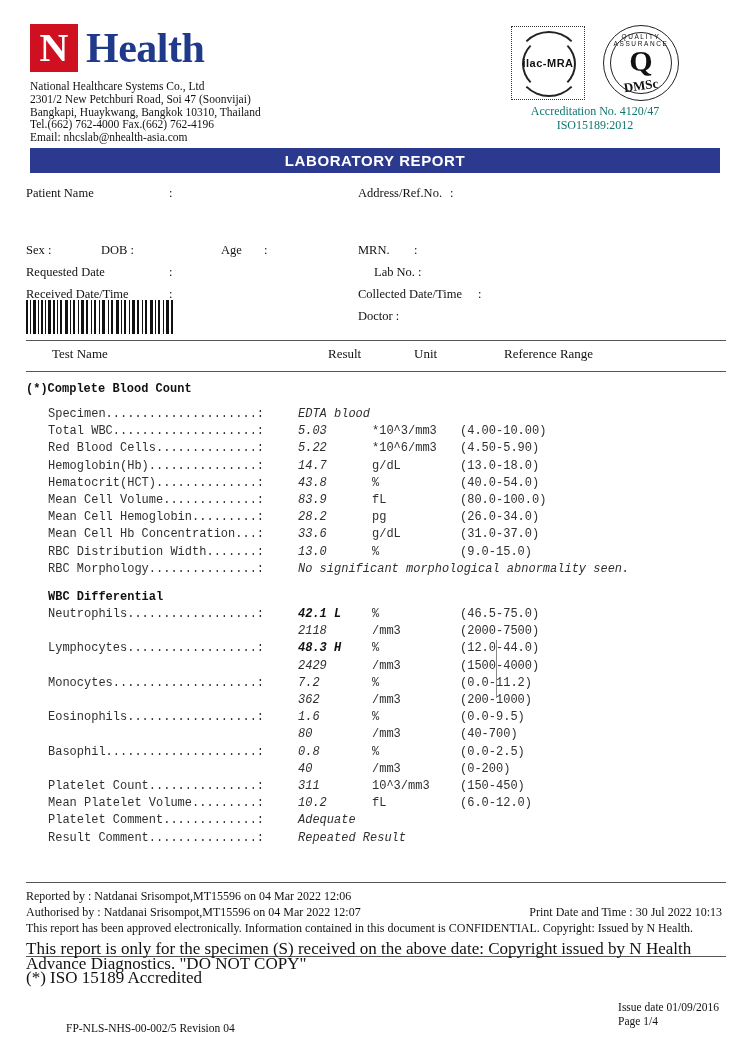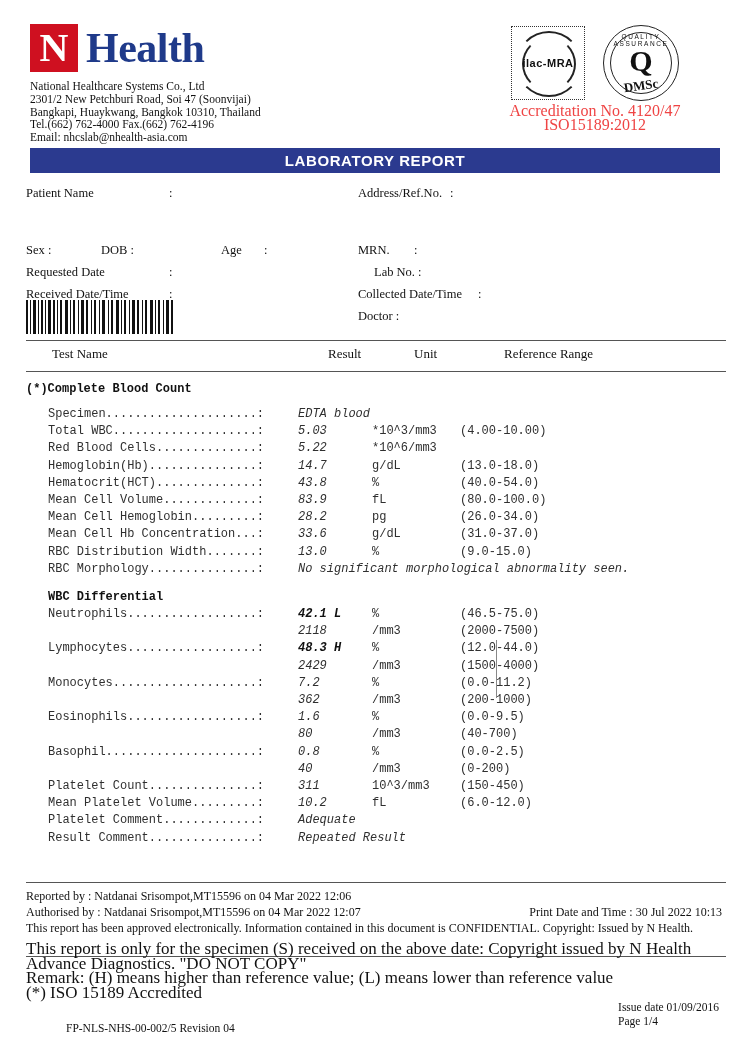--- a/index.html
+++ b/index.html
@@ -144,23 +144,23 @@
     bottom: 6px; left: 0; right: 0;
     text-align: center;
     font-size: 13px;
     font-weight: bold;
     font-family: "Liberation Serif", serif;
     color: #111;
     transform: rotate(-8deg);
   }
   .accred-lines {
     margin-top: 2px;
-    font-size: 16px;
+    font-size: 12px;
     line-height: 14px;
-    color: #ef4444;
+    color: #0f766e;
   }
 
   
   .title-bar {
     position: absolute;
     left: 30px; top: 148px;
     width: 690px; height: 25px;
     background: #2b3a8f;
     color: #ffffff;
     font-family: "Liberation Sans", sans-serif;
@@ -427,20 +427,21 @@
       <div class="row">
         <div class="c-name">Total WBC....................:</div>
         <div class="c-res">5.03</div>
         <div class="c-unit">*10^3/mm3</div>
         <div class="c-ref">(4.00-10.00)</div>
       </div>
       <div class="row">
         <div class="c-name">Red Blood Cells..............:</div>
         <div class="c-res">5.22</div>
         <div class="c-unit">*10^6/mm3</div>
+        <div class="c-ref">(4.50-5.90)</div>
       </div>
       <div class="row">
         <div class="c-name">Hemoglobin(Hb)...............:</div>
         <div class="c-res">14.7</div>
         <div class="c-unit">g/dL</div>
         <div class="c-ref">(13.0-18.0)</div>
       </div>
       <div class="row">
         <div class="c-name">Hematocrit(HCT)..............:</div>
         <div class="c-res">43.8</div>
@@ -575,21 +576,20 @@
       <span class="right">Print Date and Time : 30 Jul 2022 10:13</span>
     </div>
     <div class="f-row">
       <span>This report has been approved electronically. Information contained in this document is CONFIDENTIAL. Copyright: Issued by N Health.</span>
     </div>
   </div>
 
   <div class="rule" style="left:26px; top:956px; width:700px;"></div>
   <div class="note">
     <div>This report is only for the specimen (S) received on the above date: Copyright issued by N Health Advance Diagnostics. "DO NOT COPY"</div>
-    <div>Remark: (H) means higher than reference value; (L) means lower than reference value</div>
     <div>(*) ISO 15189 Accredited</div>
   </div>
 
   <div class="issue">
     <div>Issue date 01/09/2016</div>
     <div>Page 1/4</div>
   </div>
 
   <div class="doccode">FP-NLS-NHS-00-002/5 Revision 04</div>
 

